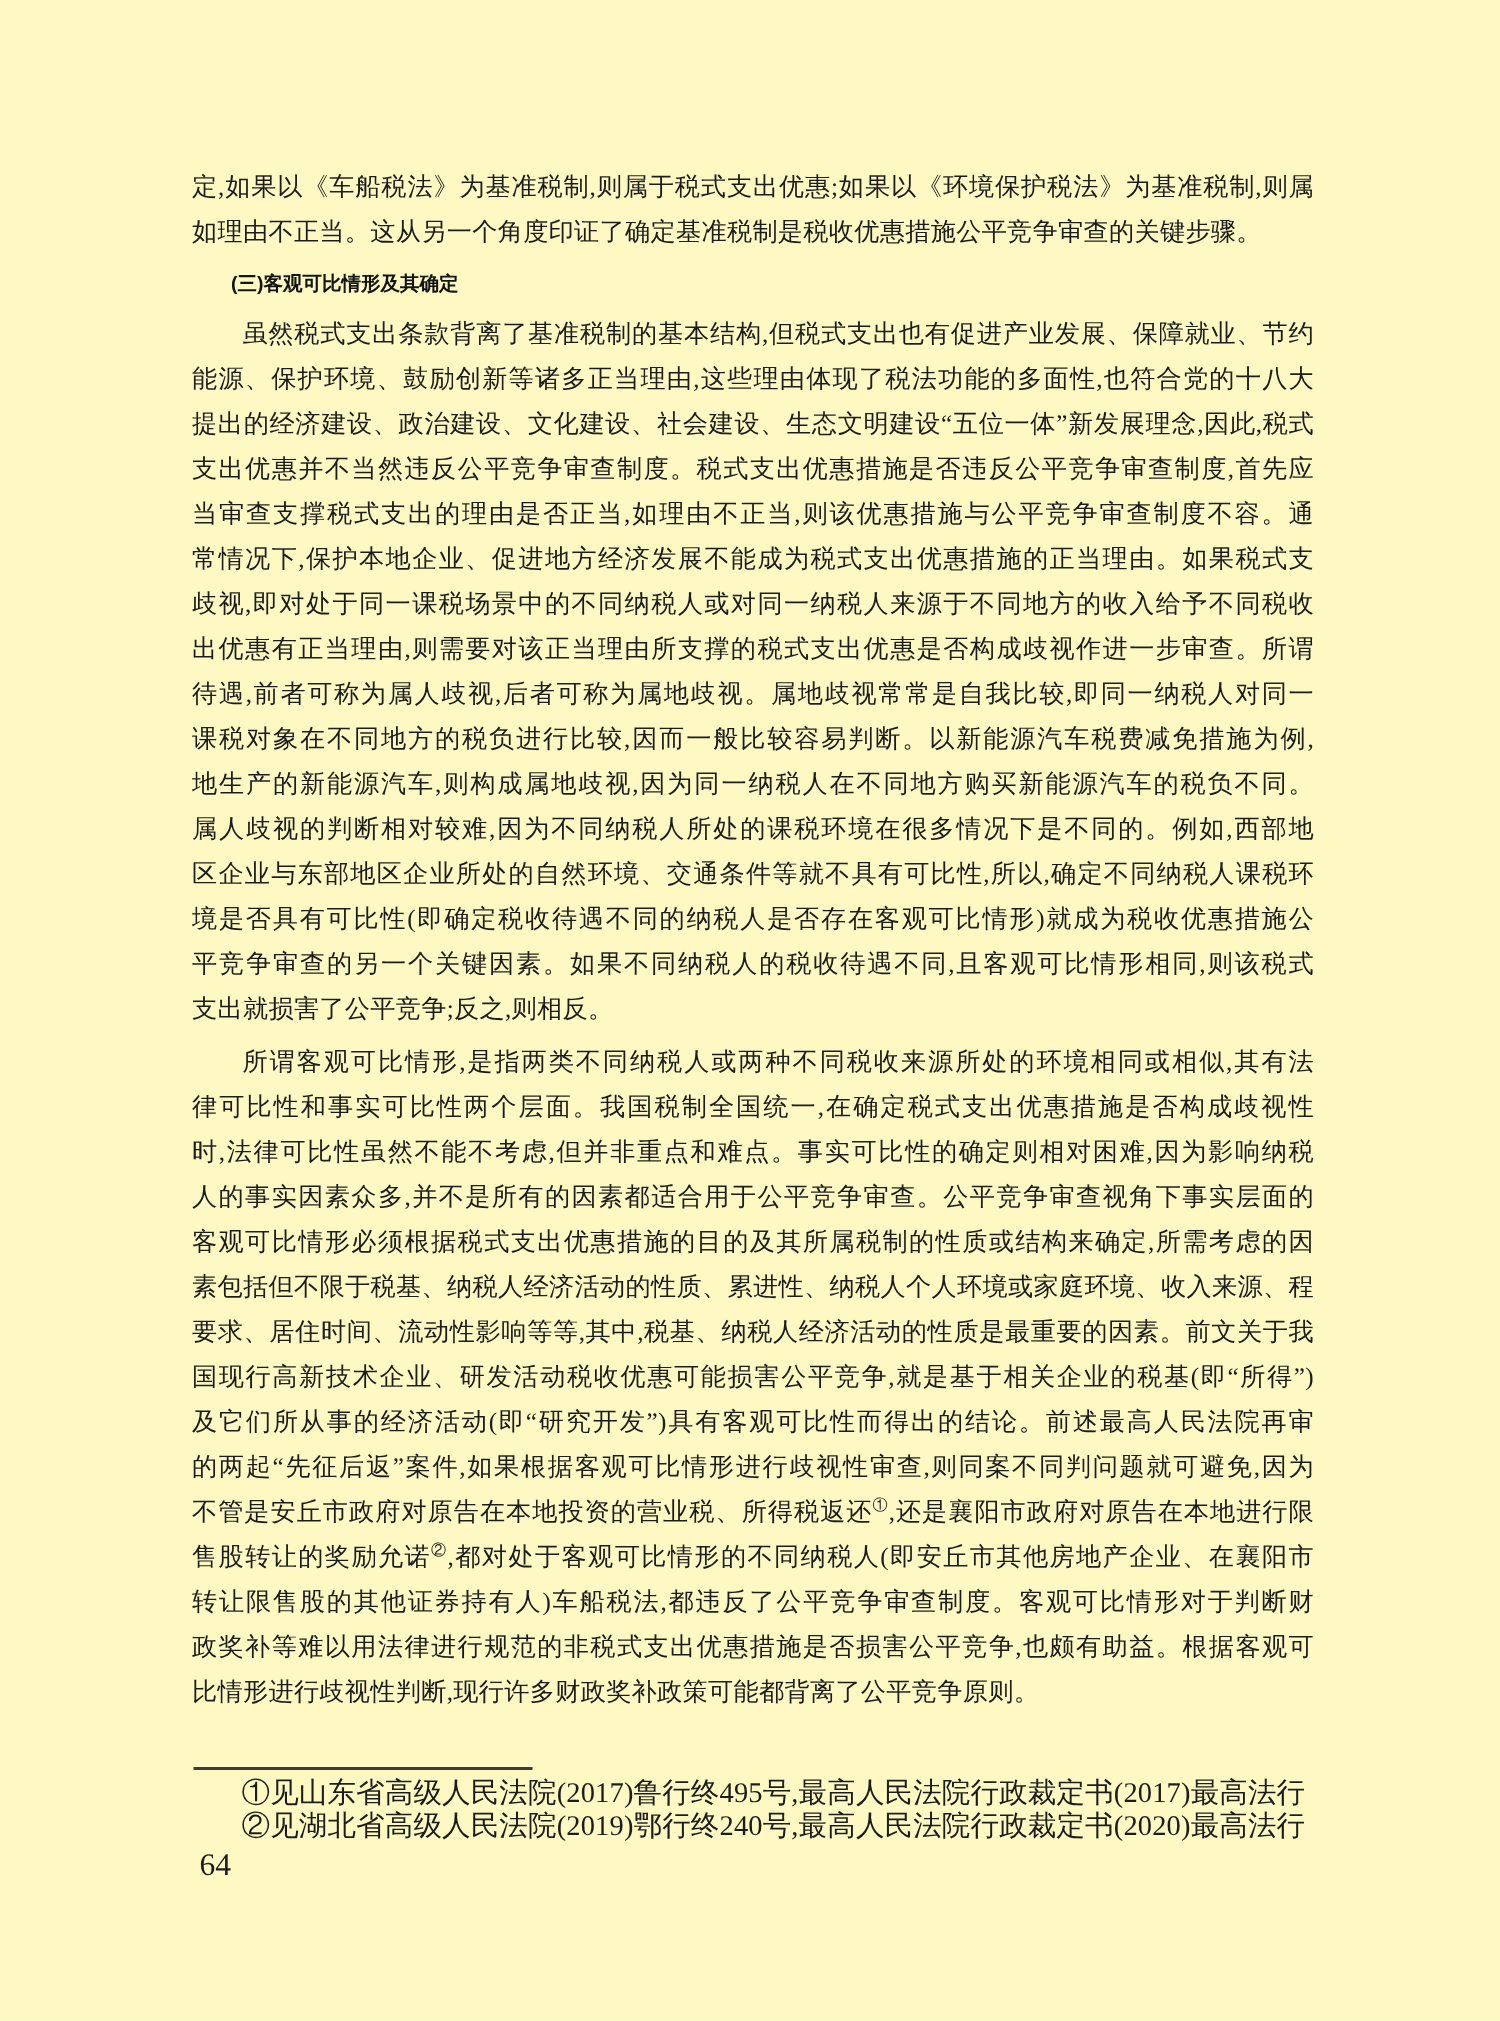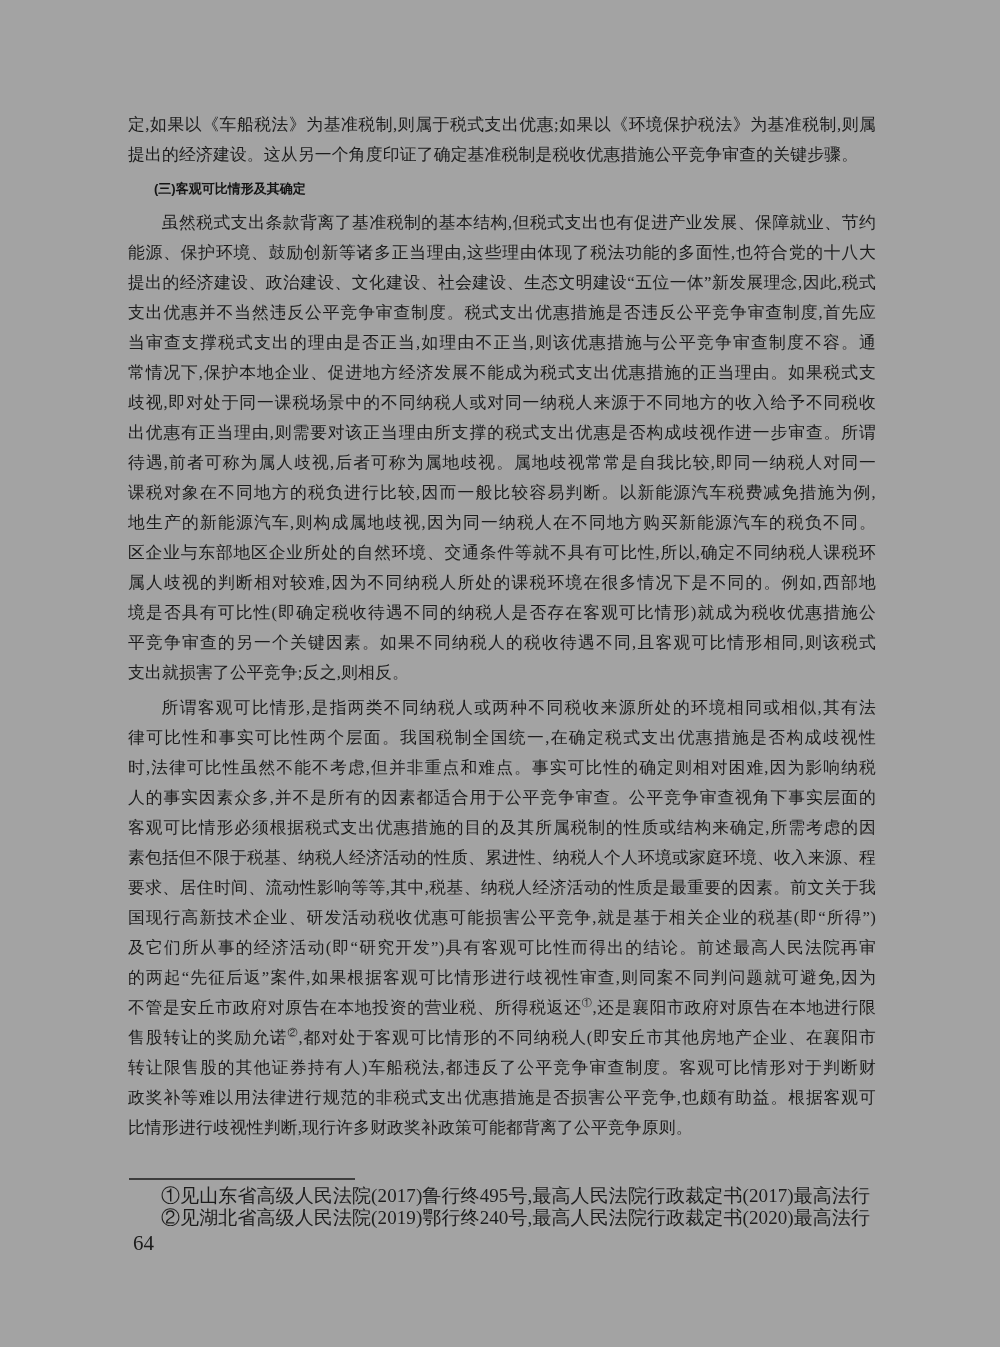--- a/index.html
+++ b/index.html
@@ -4,21 +4,21 @@
 <style>
   html, body { margin: 0; padding: 0; }
   body {
     width: 1000px; height: 1347px;
     background: #ffffff;
     color: #1c1c1c;
     font-family: "Liberation Serif", "DejaVu Serif", serif;
     position: relative;
     overflow: hidden;
   }
-  .page { position: absolute; inset: 0; background: #a3a3a3; }
+  .page { position: absolute; inset: 0; background: #fef9c3; }
   .body-text {
     position: absolute;
     left: 128px; top: 110px;
     width: 748px;
   }
   .line {
     font-size: 16.8px;
     line-height: 30px;
     height: 30px;
     overflow: hidden;
@@ -76,39 +76,39 @@
 </style>
 </head>
 <body>
 
 <div class="page">
 
   <div class="body-text">
 
     <div>
         <div class="line">定,如果以《车船税法》为基准税制,则属于税式支出优惠;如果以《环境保护税法》为基准税制,则属</div>
-        <div class="line last">提出的经济建设。这从另一个角度印证了确定基准税制是税收优惠措施公平竞争审查的关键步骤。</div>
+        <div class="line last">如理由不正当。这从另一个角度印证了确定基准税制是税收优惠措施公平竞争审查的关键步骤。</div>
       </div>
 
     <h2 class="heading">(三)客观可比情形及其确定</h2>
 
     <div>
         <div class="line indent">虽然税式支出条款背离了基准税制的基本结构,但税式支出也有促进产业发展、保障就业、节约</div>
         <div class="line">能源、保护环境、鼓励创新等诸多正当理由,这些理由体现了税法功能的多面性,也符合党的十八大</div>
         <div class="line">提出的经济建设、政治建设、文化建设、社会建设、生态文明建设“五位一体”新发展理念,因此,税式</div>
         <div class="line">支出优惠并不当然违反公平竞争审查制度。税式支出优惠措施是否违反公平竞争审查制度,首先应</div>
         <div class="line">当审查支撑税式支出的理由是否正当,如理由不正当,则该优惠措施与公平竞争审查制度不容。通</div>
         <div class="line">常情况下,保护本地企业、促进地方经济发展不能成为税式支出优惠措施的正当理由。如果税式支</div>
         <div class="line">歧视,即对处于同一课税场景中的不同纳税人或对同一纳税人来源于不同地方的收入给予不同税收</div>
         <div class="line">出优惠有正当理由,则需要对该正当理由所支撑的税式支出优惠是否构成歧视作进一步审查。所谓</div>
         <div class="line">待遇,前者可称为属人歧视,后者可称为属地歧视。属地歧视常常是自我比较,即同一纳税人对同一</div>
         <div class="line">课税对象在不同地方的税负进行比较,因而一般比较容易判断。以新能源汽车税费减免措施为例,</div>
         <div class="line">地生产的新能源汽车,则构成属地歧视,因为同一纳税人在不同地方购买新能源汽车的税负不同。</div>
+        <div class="line">属人歧视的判断相对较难,因为不同纳税人所处的课税环境在很多情况下是不同的。例如,西部地</div>
         <div class="line">区企业与东部地区企业所处的自然环境、交通条件等就不具有可比性,所以,确定不同纳税人课税环</div>
-        <div class="line">属人歧视的判断相对较难,因为不同纳税人所处的课税环境在很多情况下是不同的。例如,西部地</div>
         <div class="line">境是否具有可比性(即确定税收待遇不同的纳税人是否存在客观可比情形)就成为税收优惠措施公</div>
         <div class="line">平竞争审查的另一个关键因素。如果不同纳税人的税收待遇不同,且客观可比情形相同,则该税式</div>
         <div class="line last">支出就损害了公平竞争;反之,则相反。</div>
       </div>
 
     <div class="para2">
         <div class="line indent">所谓客观可比情形,是指两类不同纳税人或两种不同税收来源所处的环境相同或相似,其有法</div>
         <div class="line">律可比性和事实可比性两个层面。我国税制全国统一,在确定税式支出优惠措施是否构成歧视性</div>
         <div class="line">时,法律可比性虽然不能不考虑,但并非重点和难点。事实可比性的确定则相对困难,因为影响纳税</div>
         <div class="line">人的事实因素众多,并不是所有的因素都适合用于公平竞争审查。公平竞争审查视角下事实层面的</div>

